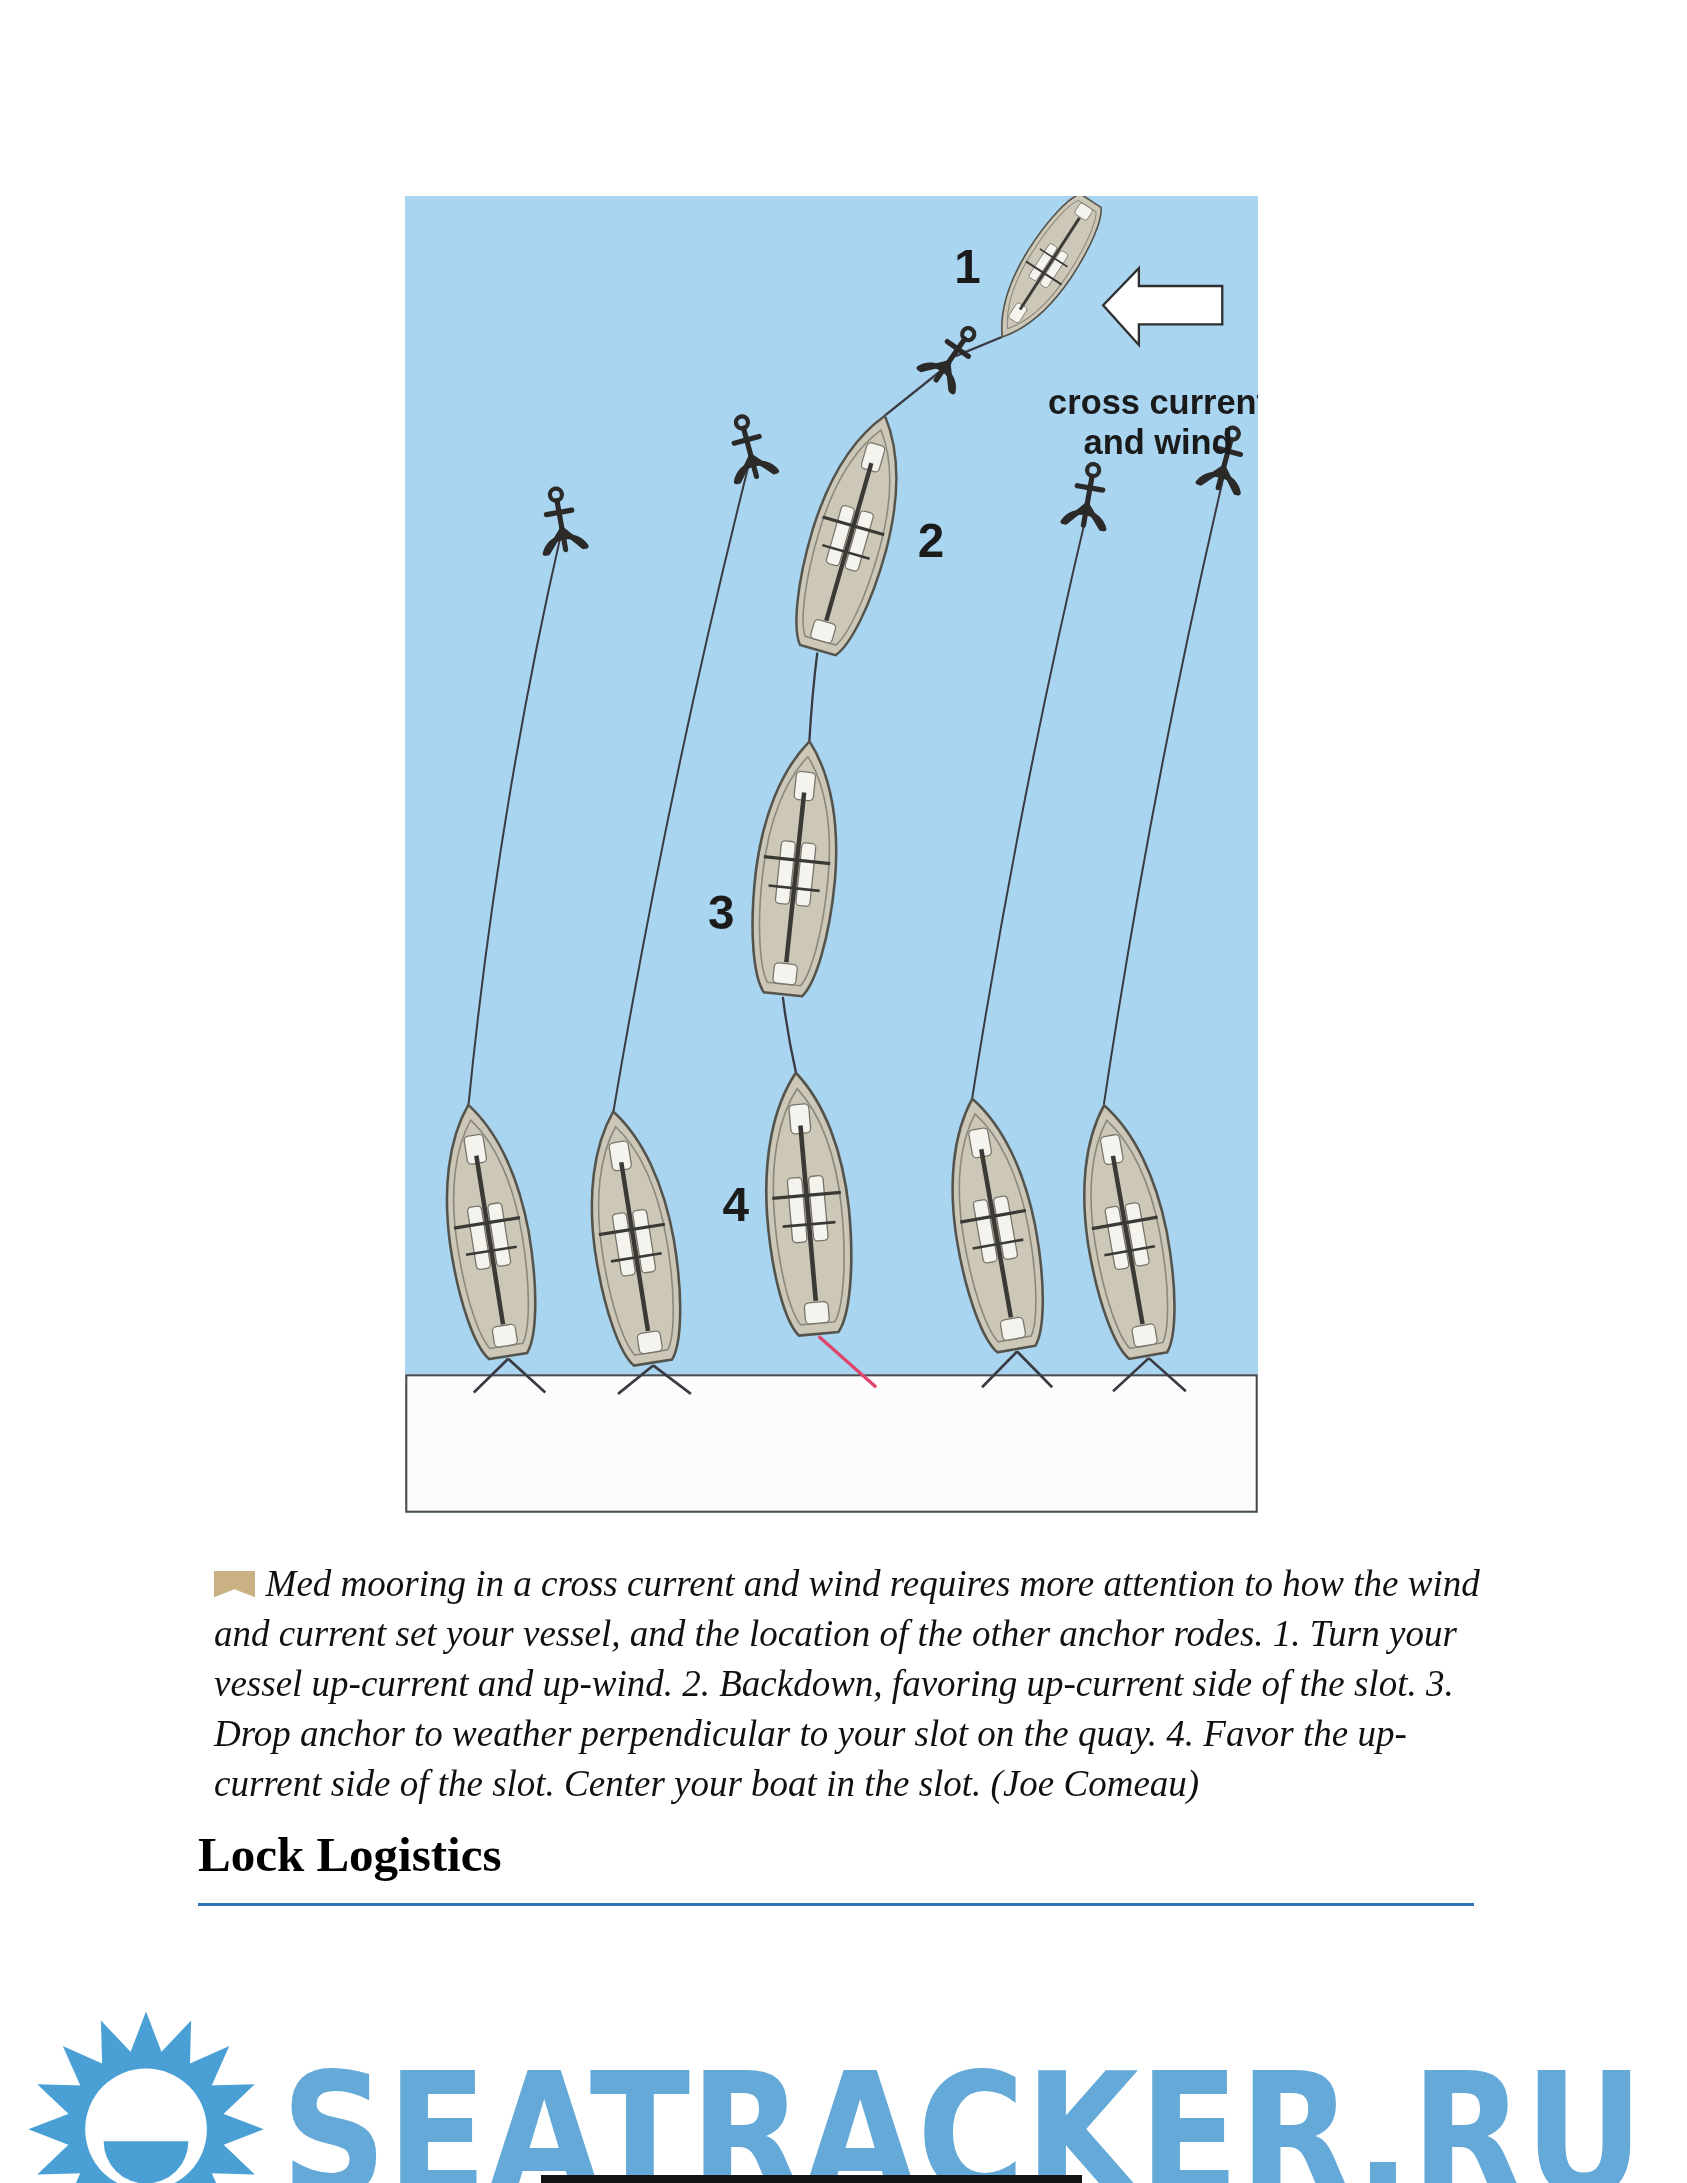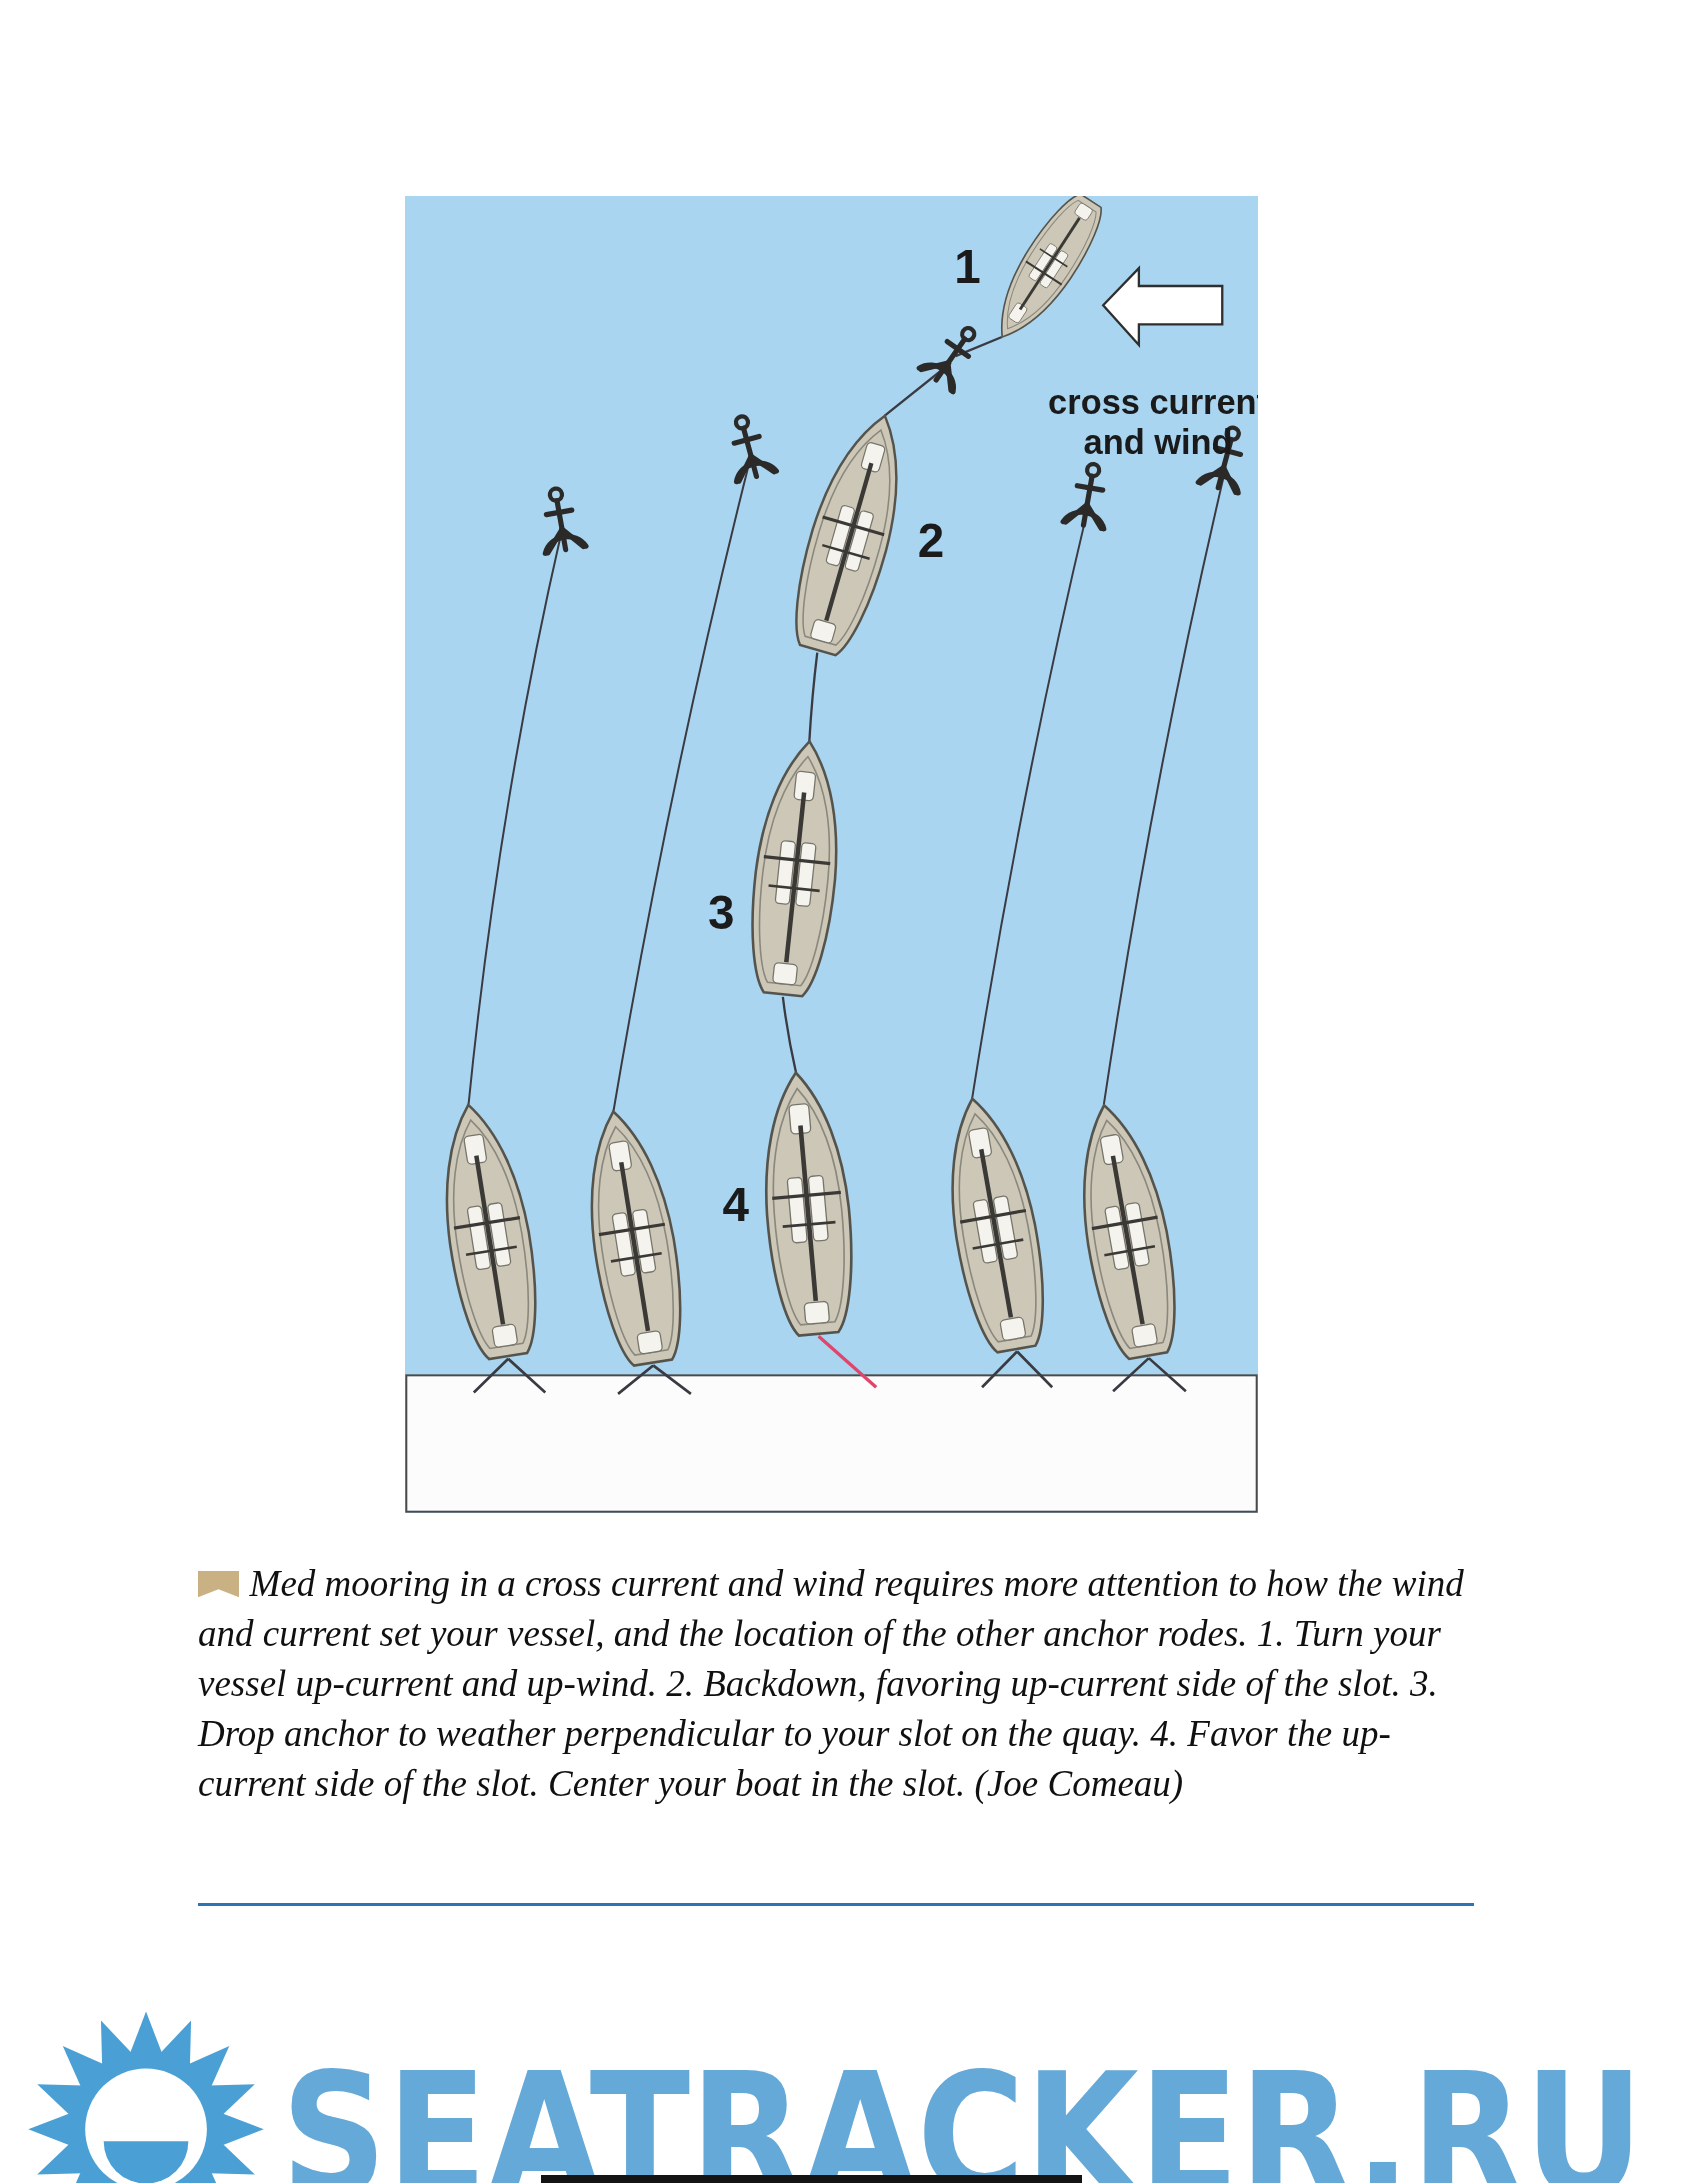--- a/index.html
+++ b/index.html
@@ -3,21 +3,21 @@
 <meta charset="utf-8">
 <style>
   * { margin:0; padding:0; box-sizing:border-box; }
   html,body { background:#ffffff; }
   body { width:1687px; height:2183px; font-family:"Liberation Serif", serif; }
   .page { position:relative; width:1687px; height:2183px; background:#ffffff; overflow:hidden; }
 
   .figure-wrap { position:absolute; left:405px; top:196px; width:853px; height:1317px; }
   .figure-wrap svg { display:block; width:100%; height:100%; }
 
-  .caption { position:absolute; left:198px; top:1559px; width:1283px;
+  .caption { position:absolute; left:214px; top:1559px; width:1283px;
              font-family:"Liberation Serif", serif; font-style:italic;
              font-size:37px; line-height:50px; color:#101010; }
   .bookmark { display:inline-block; width:41px; height:26.5px; background:#c9b183;
               clip-path:polygon(0 0,100% 0,100% 100%,50% 70%,0 100%);
               vertical-align:-1.3px; margin-right:10.6px; }
 
   .section-heading { position:absolute; left:198px; top:1826px;
                      font-family:"Liberation Serif", serif; font-weight:bold;
                      font-size:49px; color:#000000; }
   .heading-rule { position:absolute; left:198px; top:1903px; width:1276px; height:2.6px;
@@ -112,20 +112,21 @@
 
       <text class="fig-cap" x="1138" y="330" text-anchor="middle">cross current</text>
       <text class="fig-cap" x="1138" y="390" text-anchor="middle">and wind</text>
     </svg>
   </div>
 
   <div class="caption">
     <span class="bookmark"></span><span>Med mooring in a cross current and wind requires more attention to how the wind and current set your vessel, and the location of the other anchor rodes. 1. Turn your vessel up-current and up-wind. 2. Backdown, favoring up-current side of the slot. 3. Drop anchor to weather perpendicular to your slot on the quay. 4. Favor the up-current side of the slot. Center your boat in the slot. (Joe Comeau)</span>
   </div>
 
+  <h2 class="section-heading">Lock Logistics</h2>
   <div class="heading-rule"></div>
 
   <div class="watermark">
     <svg viewBox="0 0 2490 405">
       <g transform="translate(186,200)">
         <g fill="#4aa0d5">
           <g id="rays">
             <path d="M0,-178 L30,-100 L-30,-100 Z"></path>
             <path d="M0,-178 L30,-100 L-30,-100 Z" transform="rotate(22.5)"></path>
             <path d="M0,-178 L30,-100 L-30,-100 Z" transform="rotate(45)"></path>

